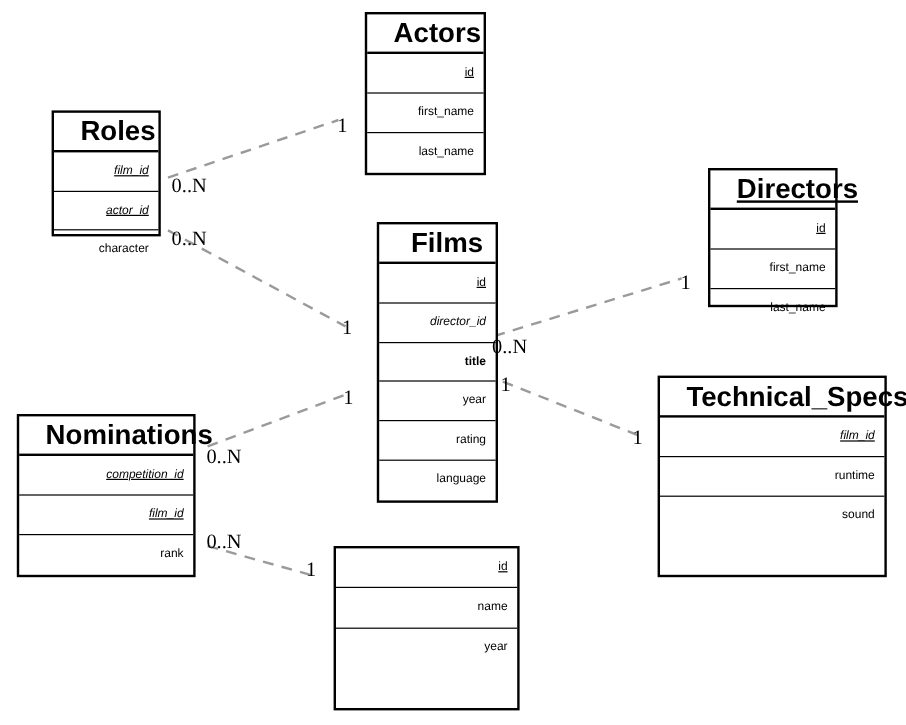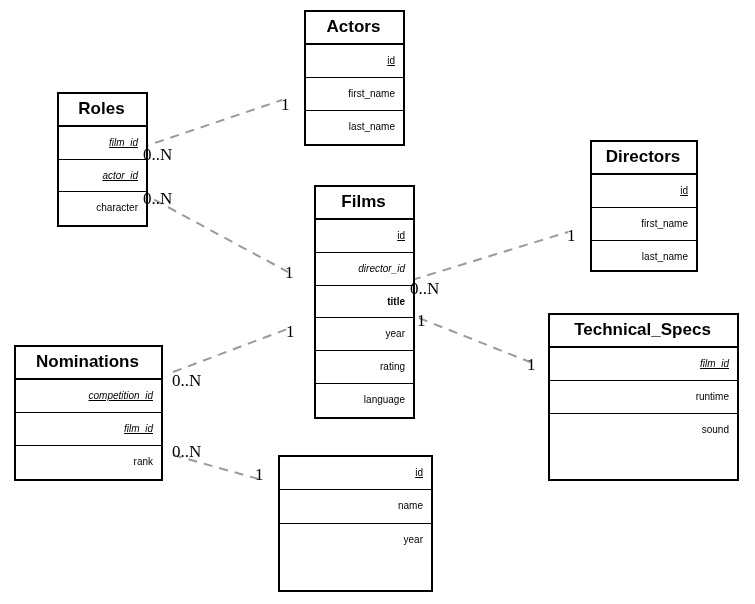--- a/index.html
+++ b/index.html
@@ -20,24 +20,24 @@
     position: absolute;
     box-sizing: border-box;
     border: 2px solid #000000;
     background: #ffffff;
     z-index: 5;
   }
   .entity-title {
     box-sizing: border-box;
     text-align: center;
     font-weight: bold;
-    font-size: 17px;
+    font-size: 23px;
     color: #000000;
     border-bottom: 2px solid #000000;
-    padding: 5px 6px 6px 4px;
+    padding: 5px 6px 6px 22px;
     line-height: 20px;
     white-space: nowrap;
   }
   .attr {
     box-sizing: border-box;
     text-align: right;
     font-size: 10px;
     color: #000000;
     border-bottom: 1px solid #000000;
     padding: 6px 8px 6px 8px;
@@ -94,36 +94,36 @@
       <line class="link-line" x1="173" y1="372" x2="290" y2="328"></line>
       <line class="link-line" x1="173" y1="455" x2="262" y2="480"></line>
     </svg>
 
 <div class="entity" style="left: 304px; top: 10px; width: 101px; height: 136px;">
       <div class="entity-title">Actors</div>
       <div class="attr pk" style="height: 33px;"><span class="k">id</span></div>
       <div class="attr" style="height: 33px;"><span class="k">first_name</span></div>
       <div class="attr" style="height: 33px;"><span class="k">last_name</span></div>
     </div>
-    <div class="entity" style="left: 57px; top: 92px; width: 91px; height: 135px;">
+    <div class="entity" style="left: 43px; top: 92px; width: 91px; height: 105px;">
       <div class="entity-title">Roles</div>
       <div class="attr pk fk" style="height: 32.6667px;"><span class="k">film_id</span></div>
       <div class="attr pk fk" style="height: 32.6667px;"><span class="k">actor_id</span></div>
       <div class="attr" style="height: 32.6667px;"><span class="k">character</span></div>
     </div>
     <div class="entity" style="left: 314px; top: 185px; width: 101px; height: 234px;">
       <div class="entity-title">Films</div>
       <div class="attr pk" style="height: 32.8333px;"><span class="k">id</span></div>
       <div class="attr fk" style="height: 32.8333px;"><span class="k">director_id</span></div>
       <div class="attr" style="height: 32.8333px; font-weight: bold;"><span class="k">title</span></div>
       <div class="attr" style="height: 32.8333px;"><span class="k">year</span></div>
       <div class="attr" style="height: 32.8333px;"><span class="k">rating</span></div>
       <div class="attr" style="height: 32.8333px;"><span class="k">language</span></div>
     </div>
-    <div class="entity" style="left: 590px; top: 140px; width: 108px; height: 132px;">
+    <div class="entity" style="left: 590px; top: 140px; width: 108px; height: 116px; text-decoration: underline;">
       <div class="entity-title">Directors</div>
       <div class="attr pk" style="height: 33px;"><span class="k">id</span></div>
       <div class="attr" style="height: 33px;"><span class="k">first_name</span></div>
       <div class="attr" style="height: 33px;"><span class="k">last_name</span></div>
     </div>
     <div class="entity" style="left: 548px; top: 313px; width: 191px; height: 168px;">
       <div class="entity-title">Technical_Specs</div>
       <div class="attr pk fk" style="height: 32.75px;"><span class="k">film_id</span></div>
       <div class="attr" style="height: 32.75px;"><span class="k">runtime</span></div>
       <div class="attr" style="height: 32.75px;"><span class="k">sound</span></div>

